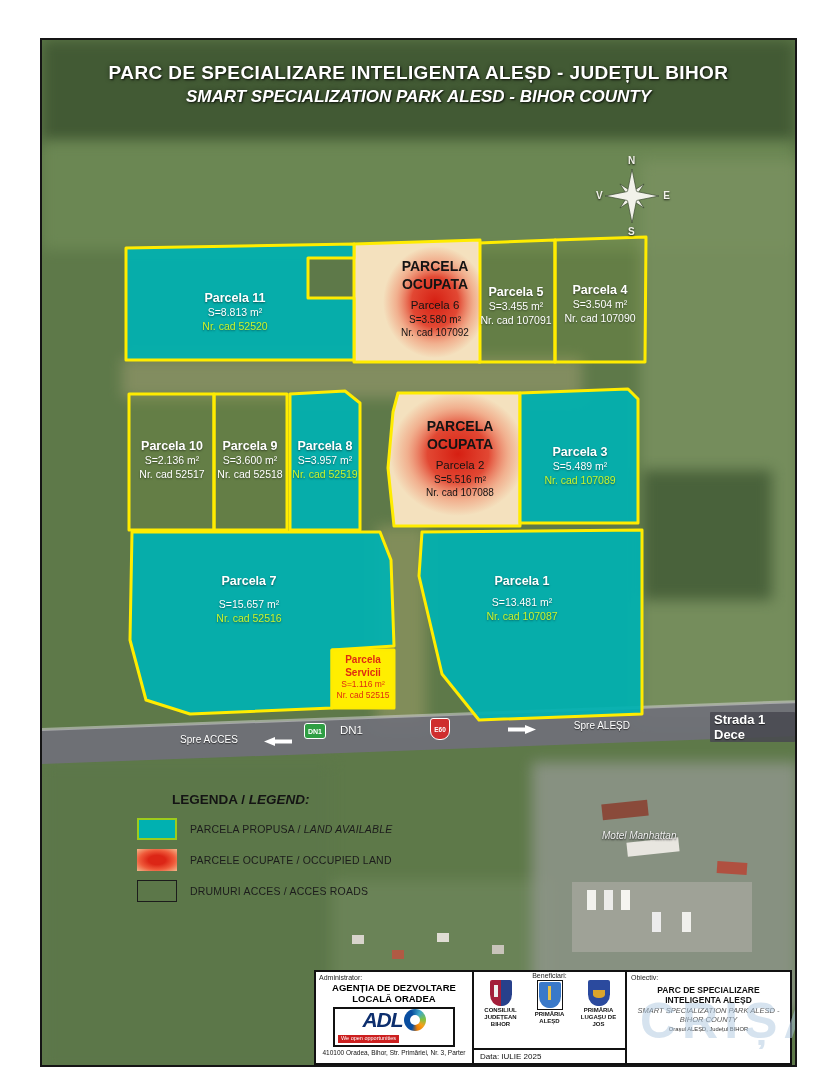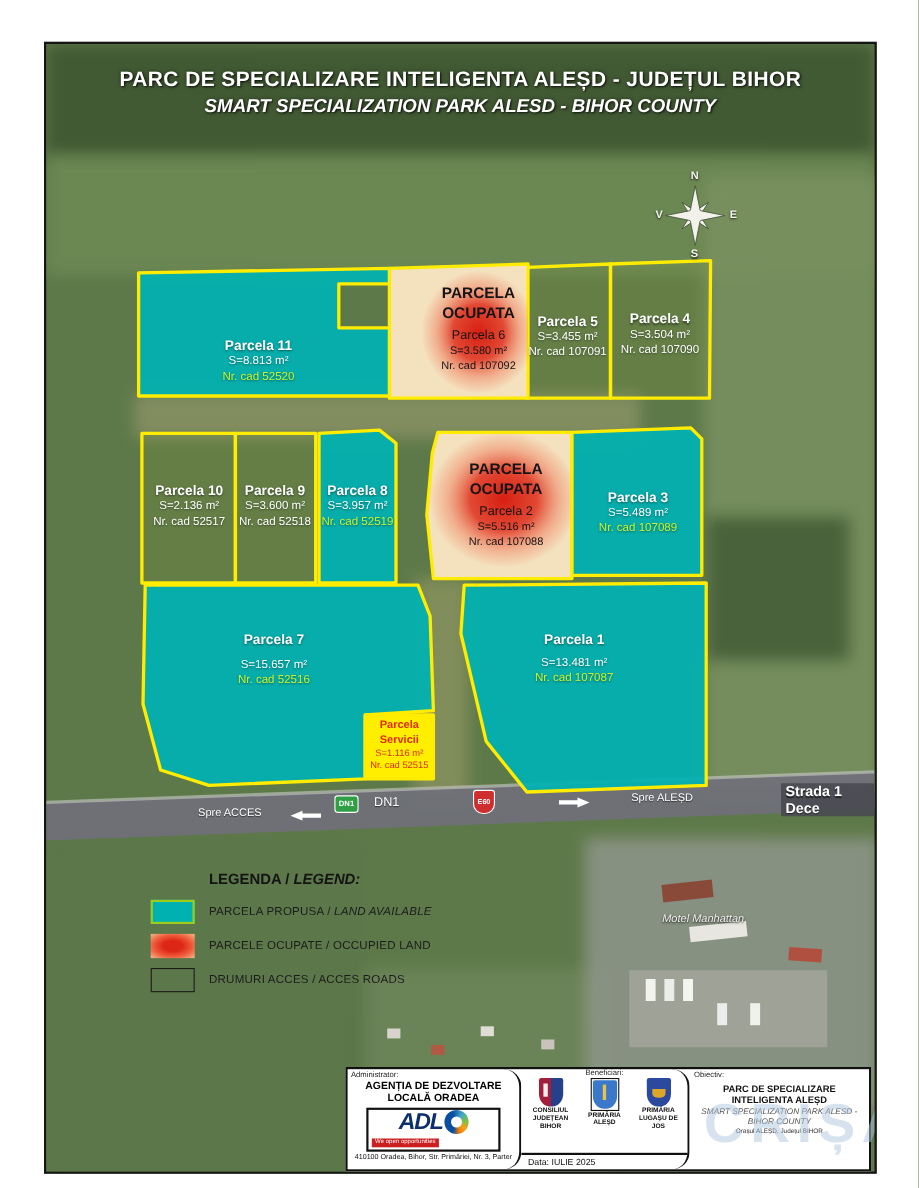--- a/index.html
+++ b/index.html
@@ -37,37 +37,37 @@
   
   .roadtxt{position:absolute;color:#fff;z-index:12;text-shadow:0 1px 1px rgba(0,0,0,.6);}
   .shield{position:absolute;z-index:12;display:flex;align-items:center;justify-content:center;
           color:#fff;font-weight:bold;border:1.5px solid #fff;box-sizing:border-box;}
   .dn1s{width:22px;height:16px;background:#2f9e44;border-radius:3px;font-size:7px;}
   .e60s{width:20px;height:22px;background:#cf2e2e;border-radius:3px 3px 9px 9px;font-size:6.5px;}
   .strada{background:rgba(72,72,80,.85);padding:0 4px;border-radius:1px;font-size:13px;font-weight:bold;}
   .arrow{position:absolute;z-index:12;}
   
   .legend{position:absolute;left:95px;top:752px;z-index:15;}
-  .lg-title{font-size:13.5px;font-weight:bold;color:#141414;margin-left:53px;margin-bottom:10px;}
+  .lg-title{font-size:13.5px;font-weight:bold;color:#141414;margin-left:35px;margin-bottom:10px;}
   .lg-title .it{font-style:italic;}
   .lg-row{display:flex;align-items:center;margin-bottom:8px;height:23px;}
   .sw{width:40px;height:22px;margin-right:13px;box-sizing:border-box;flex:0 0 40px;}
   .sw-yel{background:#ffee00;}
   .sw-teal{background:#00b1b1;border:2px solid #9ccc1c;}
   .sw-occ{background:radial-gradient(ellipse at center,#dc2616 30%,#ef5a3a 62%,#f2b98c 100%);}
   .sw-out{background:transparent;border:1.5px solid #1c1c1c;}
   .lg-lab{font-size:10.5px;color:#1c1c1c;letter-spacing:.2px;}
   .lg-lab .it{font-style:italic;}
   
   .maplab{position:absolute;z-index:9;color:#f0f0f0;font-size:10px;
           text-shadow:0 1px 2px rgba(0,0,0,.9);}
   
   .panel{position:absolute;left:272px;top:930px;width:478px;height:95px;background:#fff;
          border:2px solid #111;box-sizing:border-box;display:flex;z-index:40;}
-  .col{position:relative;height:100%;box-sizing:border-box;border-radius:16px;}
+  .col{position:relative;height:100%;box-sizing:border-box;}
   .c1{width:158px;border-right:2px solid #111;padding:2px 3px;}
   .c2{width:153px;border-right:2px solid #111;display:flex;flex-direction:column;}
   .c3{flex:1;display:flex;flex-direction:column;}
   .small-lab{font-size:7px;color:#222;}
   .adm-name{font-size:9.5px;font-weight:bold;text-align:center;line-height:1.2;margin:1px 0 2px;}
   .logo-box{width:122px;height:40px;border:2px solid #111;margin:0 auto;position:relative;
             display:flex;justify-content:center;box-sizing:border-box;}
   .logo-letters{font-size:21px;font-weight:bold;font-style:italic;color:#0d2f6e;letter-spacing:-1px;line-height:1;}
   .logo-o{width:22px;height:22px;border-radius:50%;display:inline-block;vertical-align:-3px;margin-left:1px;
           background:conic-gradient(from 200deg,#0a4ea0,#0a4ea0 38%,#3fa9c9 54%,#7dc242 68%,#f6a01a 80%,#ef7d00 90%,#0a4ea0);
@@ -184,21 +184,21 @@
 
     <polygon points="84,208 312,204 312,218 266,218 266,258 312,258 312,320 84,320" fill="#00b1b1" fill-opacity="0.93" stroke="#ffec00" stroke-width="3" stroke-linejoin="round"></polygon>
     <polygon points="248,354 303,351 318,363 318,490 248,490" fill="#00b1b1" fill-opacity="0.93" stroke="#ffec00" stroke-width="3" stroke-linejoin="round"></polygon>
     <polygon points="478,353 586,349 596,359 596,483 478,483" fill="#00b1b1" fill-opacity="0.93" stroke="#ffec00" stroke-width="3" stroke-linejoin="round"></polygon>
     <polygon points="90,492 338,492 349,520 352,606 290,610 290,668 148,674 104,660 88,600" fill="#00b1b1" fill-opacity="0.93" stroke="#ffec00" stroke-width="3" stroke-linejoin="round"></polygon>
     <polygon points="380,492 600,490 600,674 437,680 400,634 377,536" fill="#00b1b1" fill-opacity="0.93" stroke="#ffec00" stroke-width="3" stroke-linejoin="round"></polygon>
 
     <polygon points="290,610 352,610 352,668 290,668" fill="#ffee00" stroke="#ffec00" stroke-width="3" stroke-linejoin="round"></polygon>
   </svg>
 
-  <div class="plabel" style="left:133px;top:266px;width:120px">
+  <div class="plabel" style="left:133px;top:250px;width:120px">
     <div class="pname">Parcela 11</div>
     <div class="parea">S=8.813 m²</div>
     <div class="pcad cad-green">Nr. cad 52520</div>
   </div>
   <div class="plabel occ" style="left:333px;top:218px;width:120px">
     <div class="postatus" style="width:90px;margin:0 auto">PARCELA OCUPATA</div>
     <div class="poname">Parcela 6</div>
     <div class="poarea">S=3.580 m²</div>
     <div class="pocad">Nr. cad 107092</div>
   </div>

